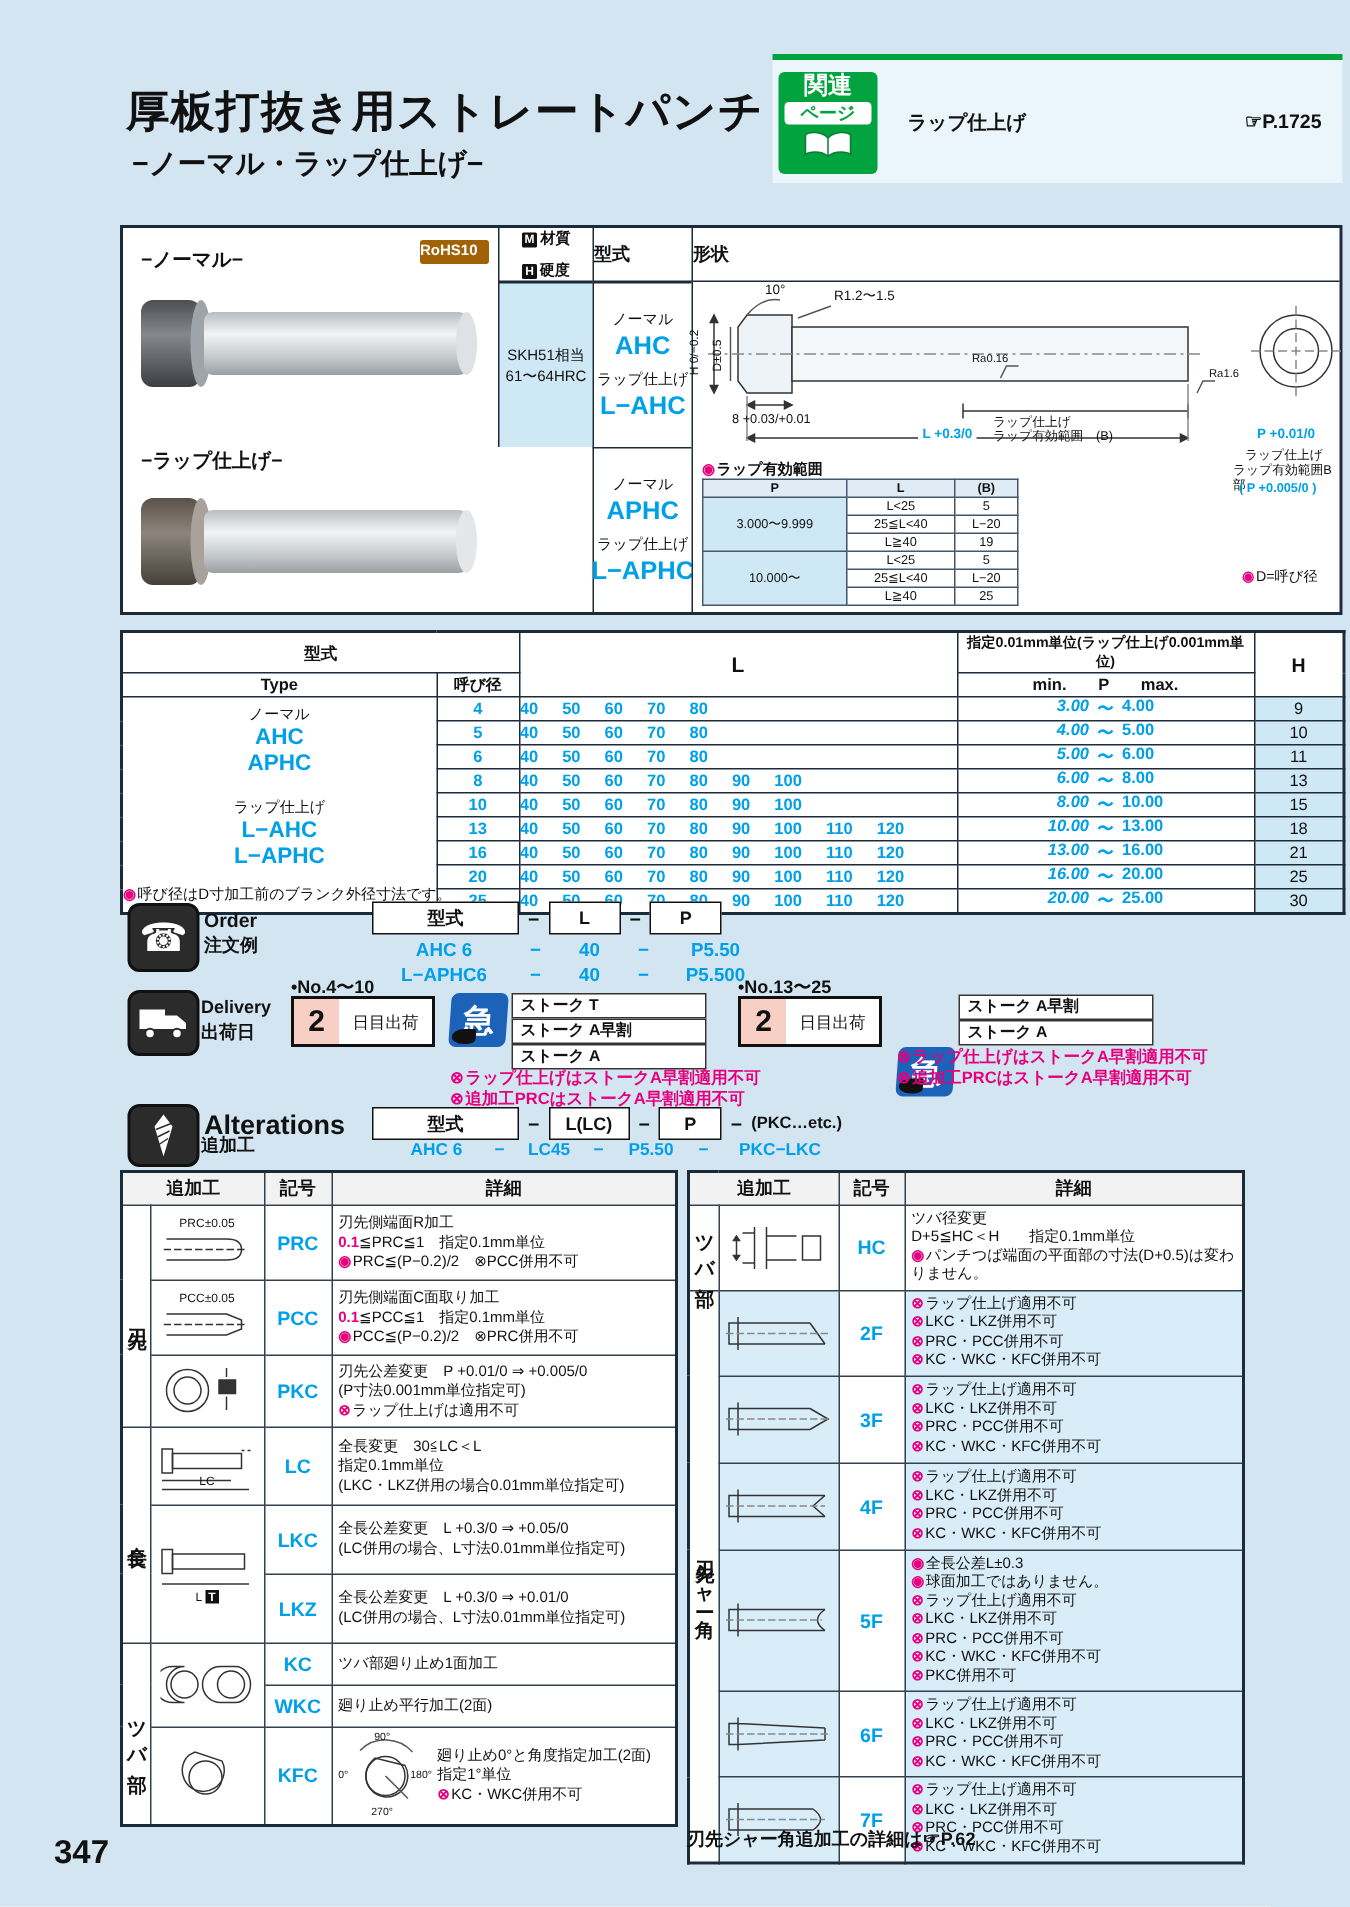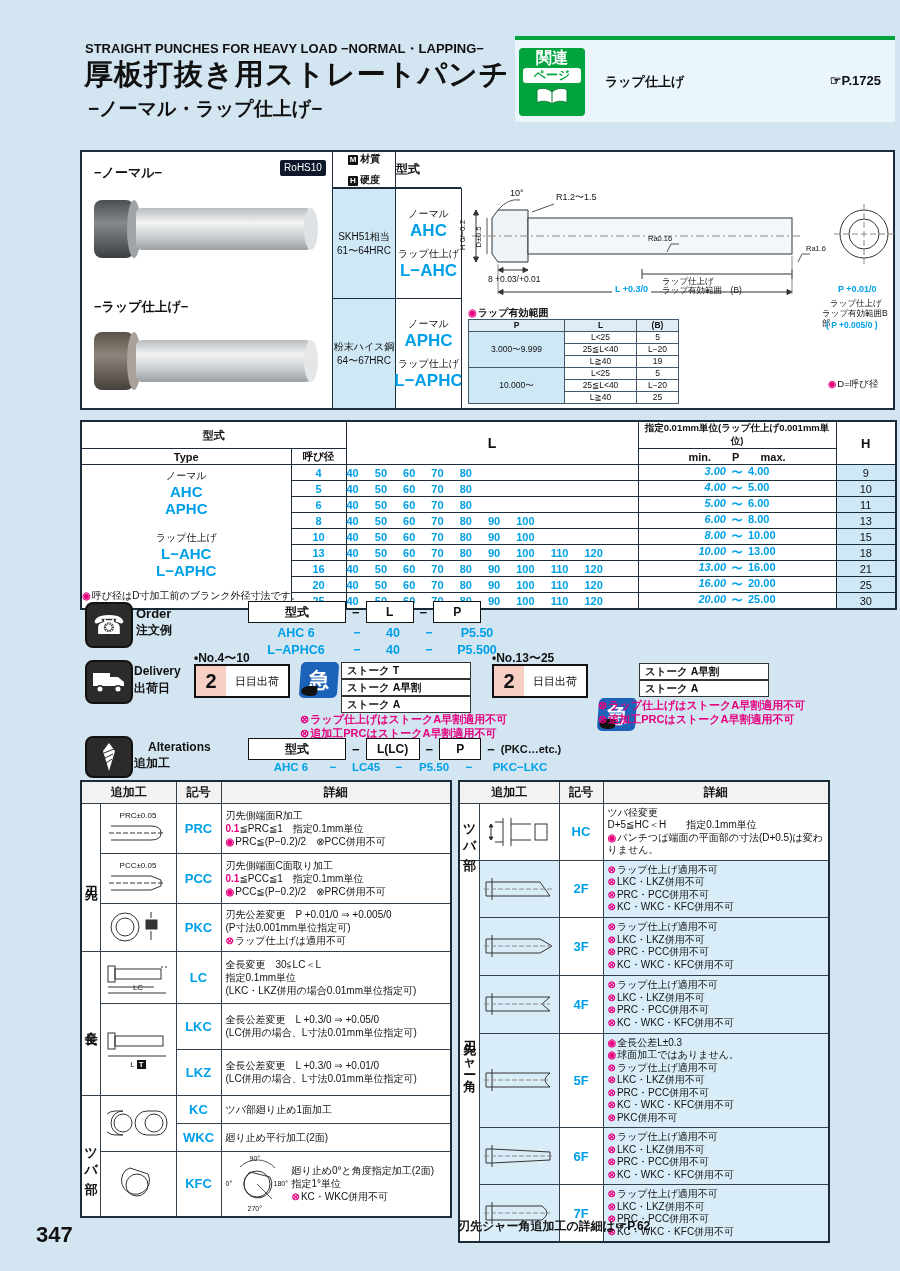--- a/index.html
+++ b/index.html
@@ -21,21 +21,21 @@
   
   .panel{background:#fff;border:2px solid #1c2b3a;box-sizing:border-box;}
   .cell{position:absolute;box-sizing:border-box;border-left:1px solid #1c2b3a;}
   .hdrcell{border-bottom:1px solid #1c2b3a;display:flex;align-items:center;justify-content:space-between;font-weight:bold;}
   .matcell{background:#cfe8f6;display:flex;flex-direction:column;align-items:center;justify-content:center;font-size:10px;border-top:1px solid #1c2b3a;}
   .modcell{display:flex;flex-direction:column;align-items:center;justify-content:center;border-top:1px solid #1c2b3a;}
   .code-big{color:#00a0e9;font-weight:bold;font-size:17px;line-height:20px;}
   .small-lbl{font-size:10px;line-height:14px;}
   .sqbadge{display:inline-block;background:#111;color:#fff;font-size:8px;font-weight:bold;
            padding:0 2px;margin-right:2px;line-height:10px;border-radius:1px;}
-  .rohs{background:#0f172a;color:#fff;font-weight:normal;font-size:10px;text-align:center;line-height:16px;border-radius:2px;}
+  .rohs{background:#a16207;color:#fff;font-weight:bold;font-size:10px;line-height:16px;border-radius:2px;}
   
   .rtbl{border-collapse:collapse;font-size:8.5px;table-layout:fixed;}
   .rtbl td,.rtbl th{border:1px solid #44576b;padding:0 2px;text-align:center;height:11px;line-height:11px;}
   .rtbl th{background:#dfecf5;font-weight:bold;}
   .rtbl .pcol{background:#cfe8f6;}
   
   table.spec{border-collapse:collapse;table-layout:fixed;width:815px;background:#fff;}
   table.spec th,table.spec td{border:1px solid #1c2b3a;padding:0;font-size:11px;box-sizing:border-box;}
   table.spec{border:2px solid #1c2b3a;}
   .spec .hrow{height:16px;font-weight:bold;}
@@ -87,21 +87,20 @@
   .pagenum{font-size:22px;font-weight:bold;}
   svg{display:block;}
   .note-line{font-size:8.5px;line-height:10px;}
   .drawlbl{font-size:9px;line-height:10px;white-space:nowrap;}
 </style>
 </head>
 <body>
 
 <div class="page">
 
-  <div class="abs en-title" style="left:85px;top:40px;">STRAIGHT PUNCHES FOR HEAVY LOAD −NORMAL・LAPPING−</div>
   <div class="abs jp-sub" style="left:88px;top:96px;">−ノーマル・ラップ仕上げ−</div>
   <div class="abs jp-title" style="left:84px;top:55px;">厚板打抜き用ストレートパンチ</div>
 
   <div class="abs relbox" style="left:515px;top:36px;width:380px;height:82px;">
     <div class="reltag abs" style="left:4px;top:8px;width:66px;height:68px;">
       <div class="t1">関連</div>
       <div class="t2">ページ</div>
       <svg width="34" height="20" style="margin:3px auto 0;">
         <path d="M17 6 C12 1 4 2 2 4 V17 C4 15 12 14 17 18 C22 14 30 15 32 17 V4 C30 2 22 1 17 6 Z" fill="#fff" stroke="#0a7d33" stroke-width="1"></path>
         <line x1="17" y1="6" x2="17" y2="18" stroke="#0a7d33"></line>
@@ -147,34 +146,31 @@
       <rect x="44" y="18" width="176" height="42" rx="6" fill="url(#gs1)"></rect>
       <ellipse cx="219" cy="39" rx="7" ry="21" fill="#e4e6e8"></ellipse>
     </svg>
     <div class="abs rohs" style="left:198px;top:8px;width:46px;height:16px;">RoHS10</div>
 
     <div class="cell hdrcell" style="left:250px;top:0;width:63px;height:36px;flex-direction:column;">
       <div style="font-size:10px;"><span class="sqbadge">M</span><span class="b">材質</span></div>
       <div style="font-size:10px;"><span class="sqbadge">H</span><span class="b">硬度</span></div>
     </div>
     <div class="cell hdrcell" style="left:313px;top:0;width:66px;height:36px;font-size:12px;">型式</div>
+    <div class="cell hdrcell" style="left:379px;top:0;width:432px;height:36px;font-size:12px;">形状</div>
 
     <div class="cell matcell" style="left:250px;top:36px;width:63px;height:110px;">
       <div>SKH51相当</div>
       <div>61〜64HRC</div>
     </div>
     <div class="cell modcell" style="left:313px;top:36px;width:66px;height:110px;">
       <div class="small-lbl">ノーマル</div>
       <div class="code-big">AHC</div>
       <div class="small-lbl" style="margin-top:6px;">ラップ仕上げ</div>
       <div class="code-big">L−AHC</div>
-    </div>
-    <div class="cell matcell" style="left:250px;top:146px;width:63px;height:110px;border-top:1px solid #1c2b3a;">
-      <div>粉末ハイス鋼</div>
-      <div>64〜67HRC</div>
     </div>
     <div class="cell modcell" style="left:313px;top:146px;width:66px;height:110px;border-top:1px solid #1c2b3a;">
       <div class="small-lbl">ノーマル</div>
       <div class="code-big">APHC</div>
       <div class="small-lbl" style="margin-top:6px;">ラップ仕上げ</div>
       <div class="code-big">L−APHC</div>
     </div>
 
     <div class="cell" style="left:379px;top:36px;width:432px;height:220px;">
       <svg class="abs" style="left:0;top:2px;" width="432" height="110">
@@ -486,21 +482,21 @@
     </div>
 
   <div class="abs iconbox" style="left:85px;top:736px;width:44px;height:38px;">
     <svg width="20" height="30">
       <path d="M10 1 L16 9 L10 29 L4 9 Z" fill="#fff"></path>
       <line x1="5" y1="11" x2="15" y2="7" stroke="#2b2b2b"></line>
       <line x1="6" y1="16" x2="14" y2="12" stroke="#2b2b2b"></line>
       <line x1="7" y1="21" x2="13" y2="17" stroke="#2b2b2b"></line>
     </svg>
   </div>
-  <div class="abs b" style="left:148px;top:740px;font-size:12px;">Alterations</div>
+  <div class="abs b" style="left:136px;top:740px;font-size:18px;">Alterations</div>
   <div class="abs b" style="left:134px;top:755px;font-size:12px;">追加工</div>
   <div class="abs" style="left:248px;top:738px;display:flex;align-items:center;">
     <span class="fbox" style="width:96px;">型式</span>
     <span class="sep">−</span>
     <span class="fbox" style="width:52px;">L(LC)</span>
     <span class="sep">−</span>
     <span class="fbox" style="width:40px;">P</span>
     <span class="sep">−</span>
     <span class="b" style="font-size:11px;">(PKC…etc.)</span>
   </div>

